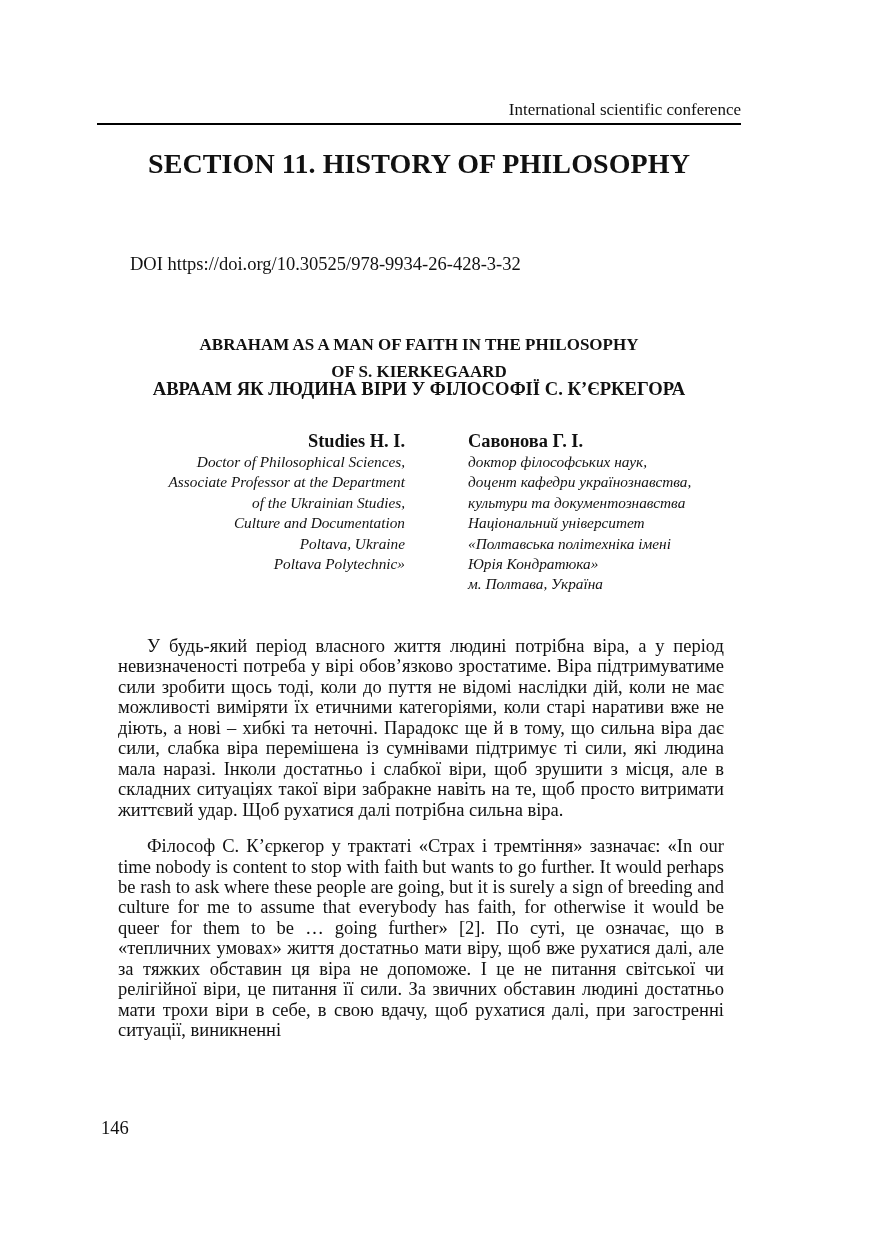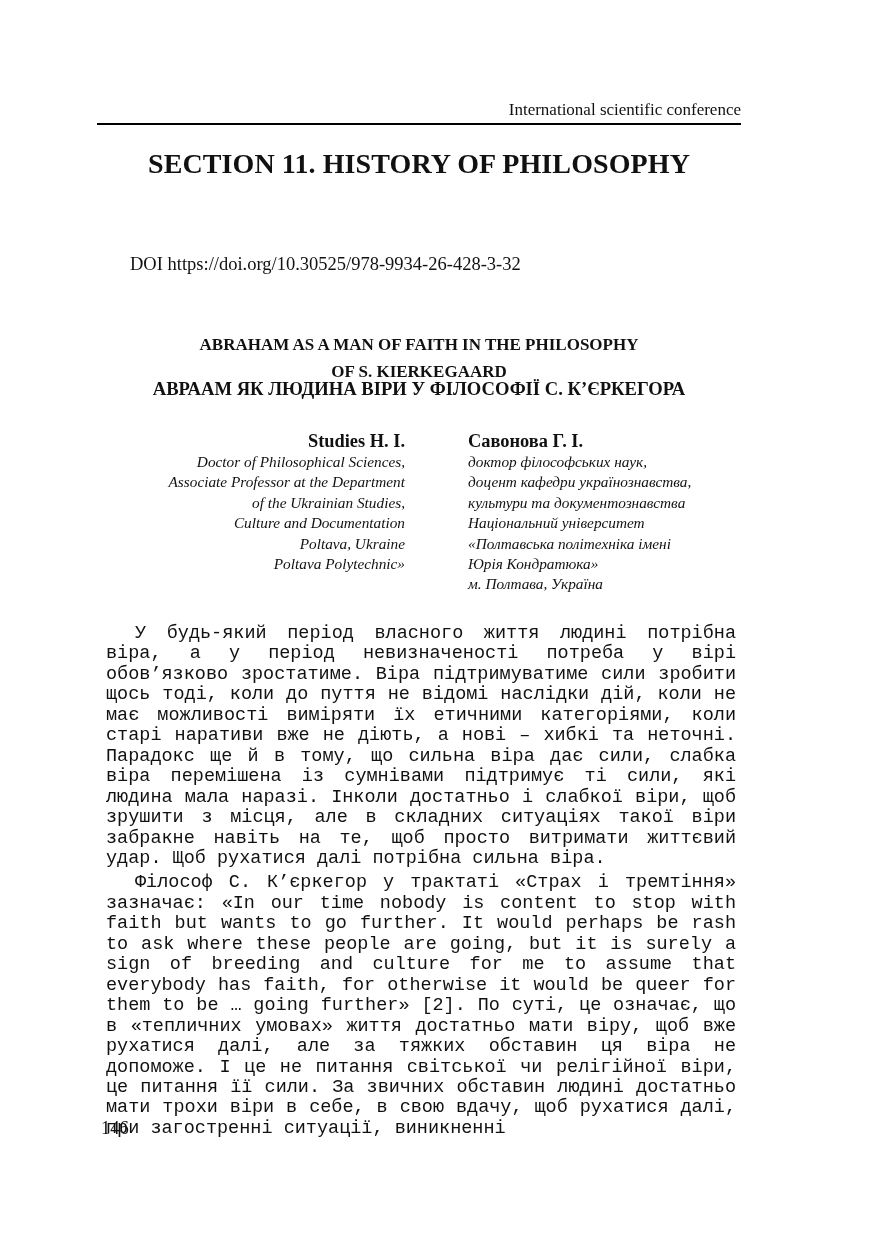--- a/index.html
+++ b/index.html
@@ -8,21 +8,21 @@
   .rule { position: absolute; left: 97px; width: 644px; top: 123px; height: 0; border-top: 2px solid #000; }
   .section-title { position: absolute; left: 97px; width: 644px; top: 150px; text-align: center; font-size: 28px; font-weight: bold; letter-spacing: 0.1px; line-height: 28px; }
   .doi { position: absolute; left: 130px; top: 253px; font-size: 18.5px; line-height: 22px; }
   .title-en { position: absolute; left: 97px; width: 644px; top: 299px; text-align: center; font-size: 17px; font-weight: bold; line-height: 27px; margin-top: 32px; }
   .title-ua { position: absolute; left: 97px; width: 644px; top: 377px; text-align: center; font-size: 18.6px; font-weight: bold; line-height: 24px; }
   .author-left { position: absolute; left: 97px; width: 308px; top: 430px; text-align: right; }
   .author-right { position: absolute; left: 468px; width: 300px; top: 430px; text-align: left; }
   .author-name { font-size: 18.4px; font-weight: bold; line-height: 22px; }
   .aff-line { font-size: 15.3px; font-style: italic; line-height: 20.4px; white-space: nowrap; }
   .body { position: absolute; left: 102px; width: 638px; top: 620px; font-size: 18.5px; line-height: 20.45px; text-align: justify; }
-  .body p { margin: 4px; text-indent: 29px; font-family: Liberation Mono, monospace; }
+  .body p { margin: 16px; text-indent: 29px; }
   .page-number { position: absolute; left: 101px; top: 1117px; font-size: 18.5px; line-height: 22px; }
 </style>
 </head>
 <body>
 
 <div class="running-head">International scientific conference</div>
 <div class="rule"></div>
 
 <div class="section-title">SECTION 11. HISTORY OF PHILOSOPHY</div>
 

